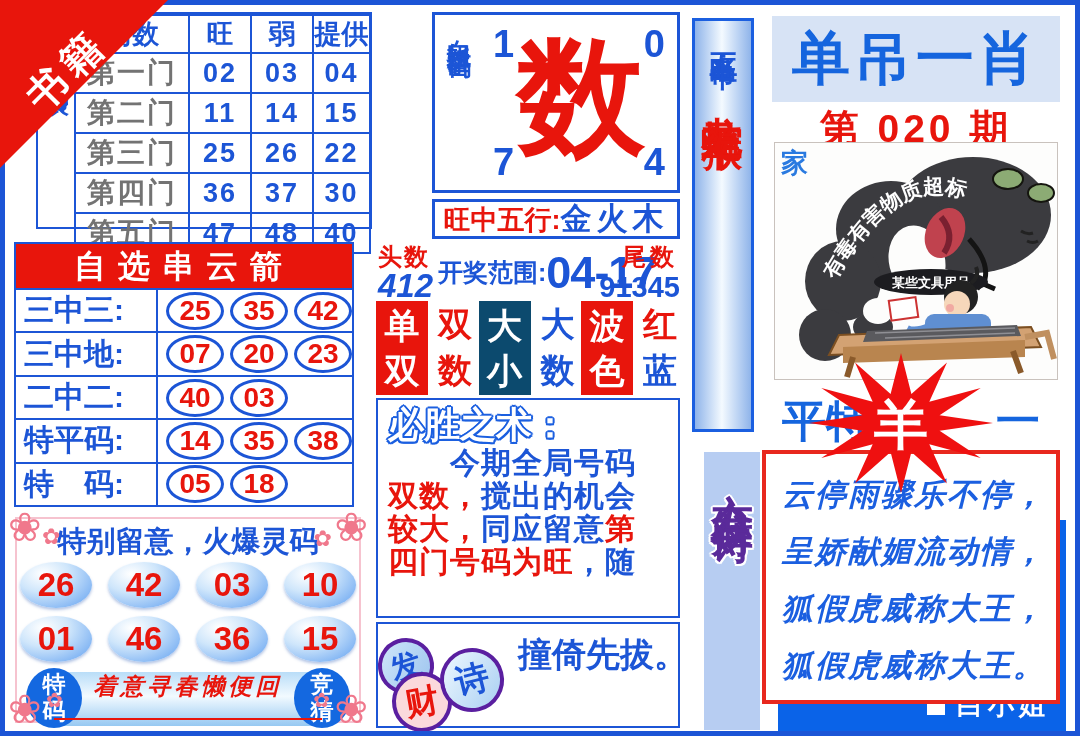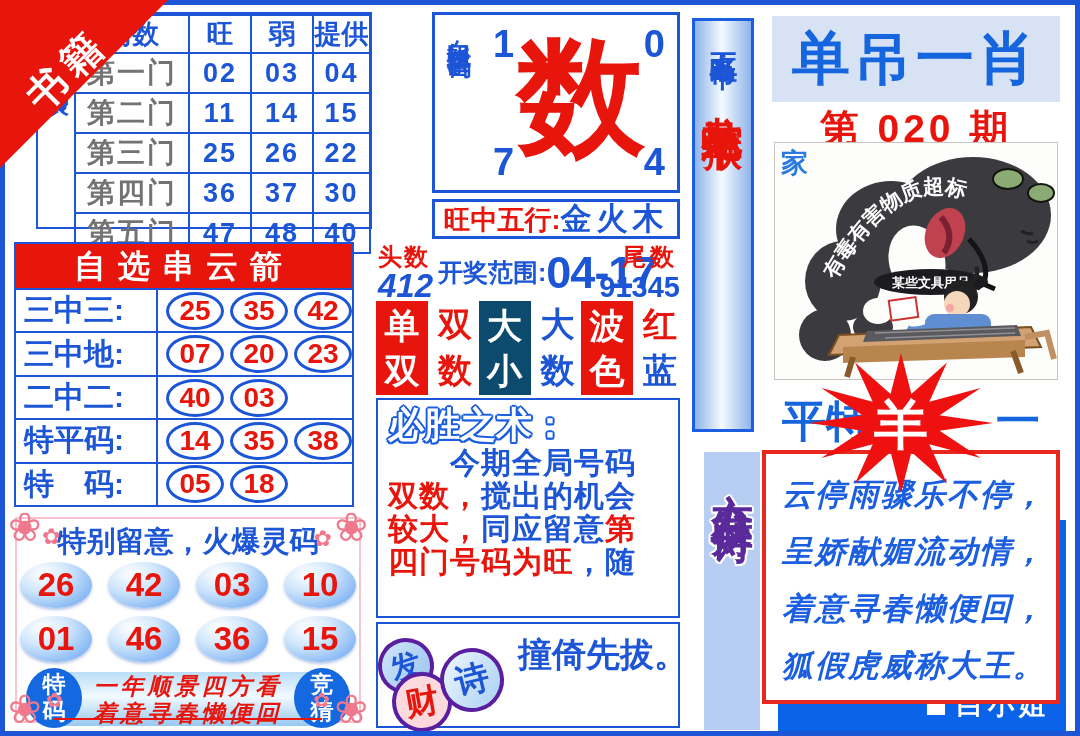--- a/index.html
+++ b/index.html
@@ -283,21 +283,20 @@
       <span class="hoval">36</span>
       <span class="hoval">15</span>
     </div>
     <div class="hot-strip">
       <div class="badge badge-l">
         <span class="badge-inner">特码</span>
       </div>
       <div class="badge badge-r">
         <span class="badge-inner">竞猜</span>
       </div>
-      <div class="verse">一年顺景四方看</div>
       <div class="verse">着意寻春懒便回</div>
     </div>
     <div class="redline"></div>
   </div>
 
   <div class="baijie">
     <div class="bj-side vert">白姐拆字合码</div>
     <span class="bj-num" style="left:58px;top:8px">1</span>
     <span class="bj-num" style="right:12px;top:8px">0</span>
     <span class="bj-num" style="left:58px;bottom:6px">7</span>
@@ -438,17 +437,17 @@
     <div class="vert">六合发财诗</div>
   </div>
   <div class="poem-shadow">
     <div class="poem-sign">
       <span class="sign-square"></span><span>白小姐</span>
     </div>
   </div>
   <div class="poem-box">
     <div class="poem-line">云停雨骤乐不停，</div>
     <div class="poem-line">呈娇献媚流动情，</div>
-    <div class="poem-line">着意寻春懒便回，</div>
+    <div class="poem-line">狐假虎威称大王，</div>
     <div class="poem-line">狐假虎威称大王。</div>
   </div>
 
 </div>
 
 </body></html>

